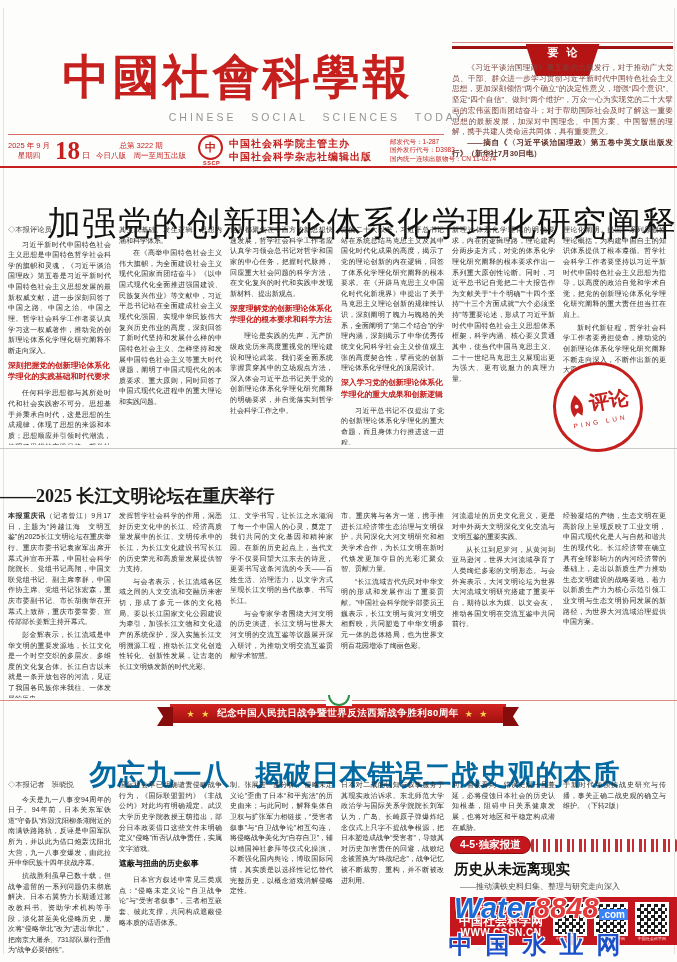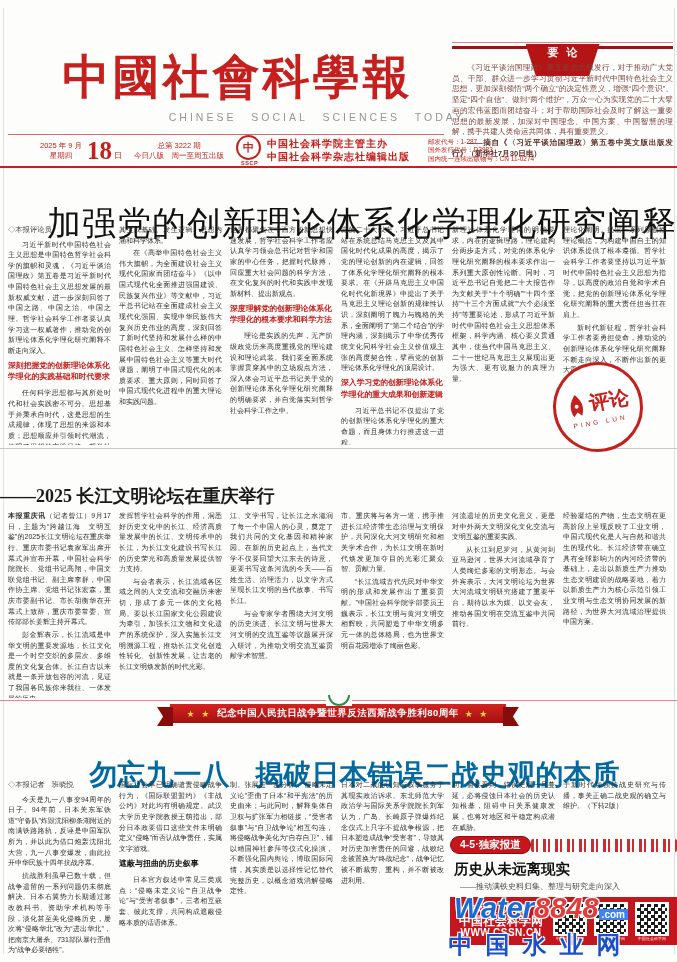--- a/index.html
+++ b/index.html
@@ -13,21 +13,21 @@
           font-size:9px;letter-spacing:9px;color:#8d8d8d;}
   .mast-title{position:absolute;top:46px;left:0;width:475px;text-align:center;
           font-family:"Liberation Serif",serif;font-weight:bold;font-size:47px;
           color:#c5201d;letter-spacing:3px;white-space:nowrap;}
   .mast-en{position:absolute;top:111px;left:10px;width:455px;text-align:right;
           font-size:10.5px;letter-spacing:3px;word-spacing:9px;color:#959595;}
   .m-rule1{position:absolute;top:134px;left:8px;width:436px;height:1px;background:#d66a66;}
   .m-rule2{position:absolute;top:166px;left:0;width:677px;height:2px;background:#c5201d;}
   .daterow{position:absolute;top:137px;left:8px;width:436px;height:27px;display:flex;
            align-items:center;color:#c5201d;}
-  .d-small{font-size:7.5px;line-height:10px;text-align:center;white-space:nowrap;margin-left:32px;}
+  .d-small{font-size:7.5px;line-height:10px;text-align:center;white-space:nowrap;}
   .d-day{font-family:"Liberation Serif",serif;font-size:25px;font-weight:bold;line-height:25px;margin:0 2px 0 5px;}
   .d-unit{font-size:8px;align-self:flex-end;margin-bottom:3px;}
   .vd{width:1px;height:22px;background:#d8a7a4;margin:0 6px;}
   .logo{width:21px;height:21px;border:2px solid #c5201d;border-radius:50%;display:grid;
         place-items:center;font-size:11px;font-weight:bold;color:#c5201d;margin-right:2px;}
   .logo-cap{font-size:5.5px;font-weight:bold;text-align:center;letter-spacing:.5px;}
   .pub{font-size:10px;font-weight:bold;line-height:12.5px;letter-spacing:1px;margin-left:4px;white-space:nowrap;}
   .codes{font-size:6.5px;line-height:8.5px;margin-left:6px;white-space:nowrap;}
 
   
@@ -140,21 +140,21 @@
   <div class="mast-en">CHINESE SOCIAL SCIENCES TODAY</div>
   <div class="m-rule1"></div>
 
   <div class="daterow">
     <div class="d-small">
       <div>2025 年 9 月</div>
       <div>星期四</div>
     </div>
     <div class="d-day">18</div>
     <div class="d-unit">日</div>
-    <div class="d-small" style="margin-left:12px">
+    <div class="d-small" style="margin-left:6px">
       <div>总第 3222 期</div>
       <div>今日八版　周一至周五出版</div>
     </div>
     <div class="vd"></div>
     <div>
       <div class="logo">中</div>
       <div class="logo-cap" style="color:#c5201d">SSCP</div>
     </div>
     <div class="pub">
       <div>中国社会科学院主管主办</div>

